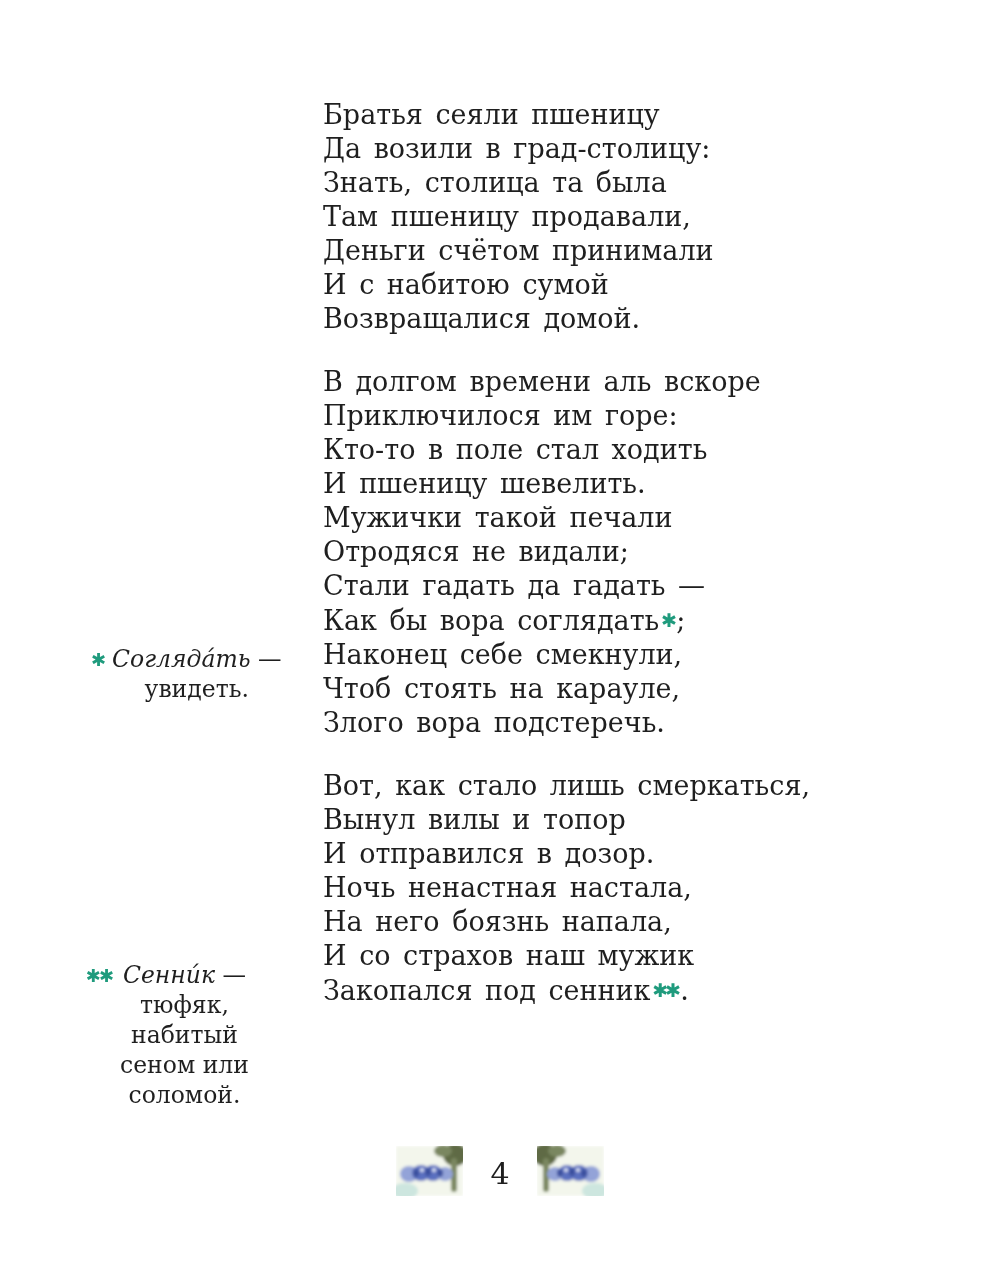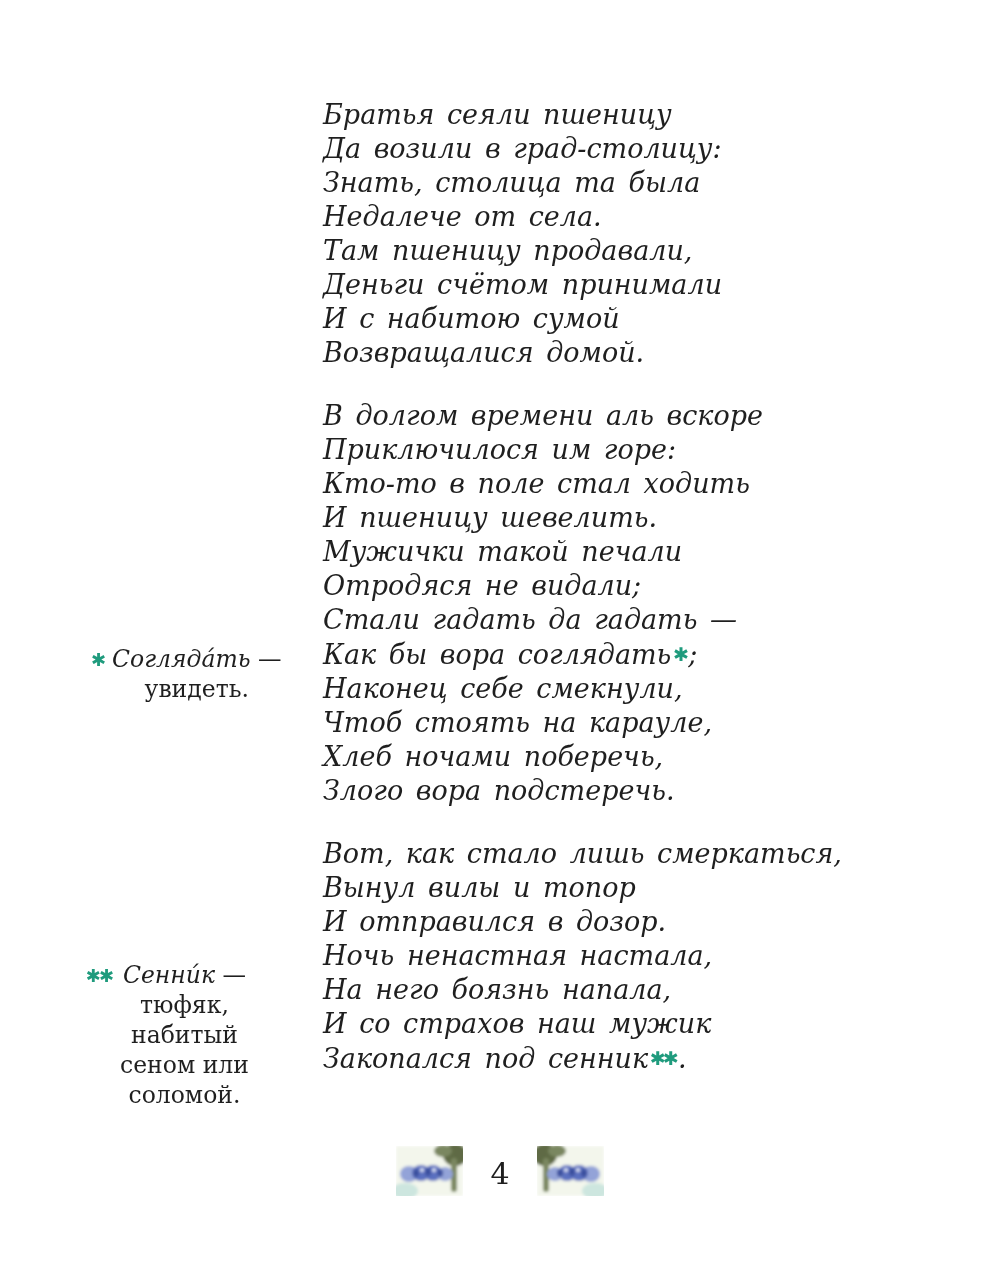--- a/index.html
+++ b/index.html
@@ -19,21 +19,21 @@
     font-family:"DejaVu Serif","Liberation Serif",serif;
     color:var(--text);
   }
   .page{position:relative;width:1000px;height:1265px;background:#ffffff;overflow:hidden;}
 
   
   .poem{
     position:absolute;left:323px;top:98px;
     font-size:27px;line-height:34px;word-spacing:4px;
   }
-  .stanza{margin:0 0 29px 0;font-style:italic;}
+  .stanza{margin:0 0 29px 0;}
   .poem-line{white-space:nowrap;}
 
   
   .fn-marker{
     font-family:"DejaVu Sans","Liberation Sans",sans-serif;
     color:var(--footnote-green);
     font-weight:bold;
   }
   .poem-line .fn-marker{
     font-size:19px;letter-spacing:-3px;margin-left:2px;margin-right:2px;
@@ -85,38 +85,36 @@
         <div class="note-line">сеном или</div>
         <div class="note-line">соломой.</div>
       </div>
     </aside>
 
   <main class="poem">
       <div class="stanza">
         <div class="poem-line"><span>Братья сеяли пшеницу</span></div>
         <div class="poem-line"><span>Да возили в град-столицу:</span></div>
         <div class="poem-line"><span>Знать, столица та была</span></div>
-        <div class="poem-line"><span>Недалече от села.</span></div>
         <div class="poem-line"><span>Там пшеницу продавали,</span></div>
         <div class="poem-line"><span>Деньги счётом принимали</span></div>
         <div class="poem-line"><span>И с набитою сумой</span></div>
         <div class="poem-line"><span>Возвращалися домой.</span></div>
       </div>
       <div class="stanza">
         <div class="poem-line"><span>В долгом времени аль вскоре</span></div>
         <div class="poem-line"><span>Приключилося им горе:</span></div>
         <div class="poem-line"><span>Кто-то в поле стал ходить</span></div>
         <div class="poem-line"><span>И пшеницу шевелить.</span></div>
         <div class="poem-line"><span>Мужички такой печали</span></div>
         <div class="poem-line"><span>Отродяся не видали;</span></div>
         <div class="poem-line"><span>Стали гадать да гадать —</span></div>
         <div class="poem-line"><span>Как бы вора соглядать</span><span class="fn-marker">✱</span><span>;</span></div>
         <div class="poem-line"><span>Наконец себе смекнули,</span></div>
         <div class="poem-line"><span>Чтоб стоять на карауле,</span></div>
-        <div class="poem-line"><span>Хлеб ночами поберечь,</span></div>
         <div class="poem-line"><span>Злого вора подстеречь.</span></div>
       </div>
       <div class="stanza">
         <div class="poem-line"><span>Вот, как стало лишь смеркаться,</span></div>
         <div class="poem-line"><span>Вынул вилы и топор</span></div>
         <div class="poem-line"><span>И отправился в дозор.</span></div>
         <div class="poem-line"><span>Ночь ненастная настала,</span></div>
         <div class="poem-line"><span>На него боязнь напала,</span></div>
         <div class="poem-line"><span>И со страхов наш мужик</span></div>
         <div class="poem-line"><span>Закопался под сенник</span><span class="fn-marker">✱✱</span><span>.</span></div>

